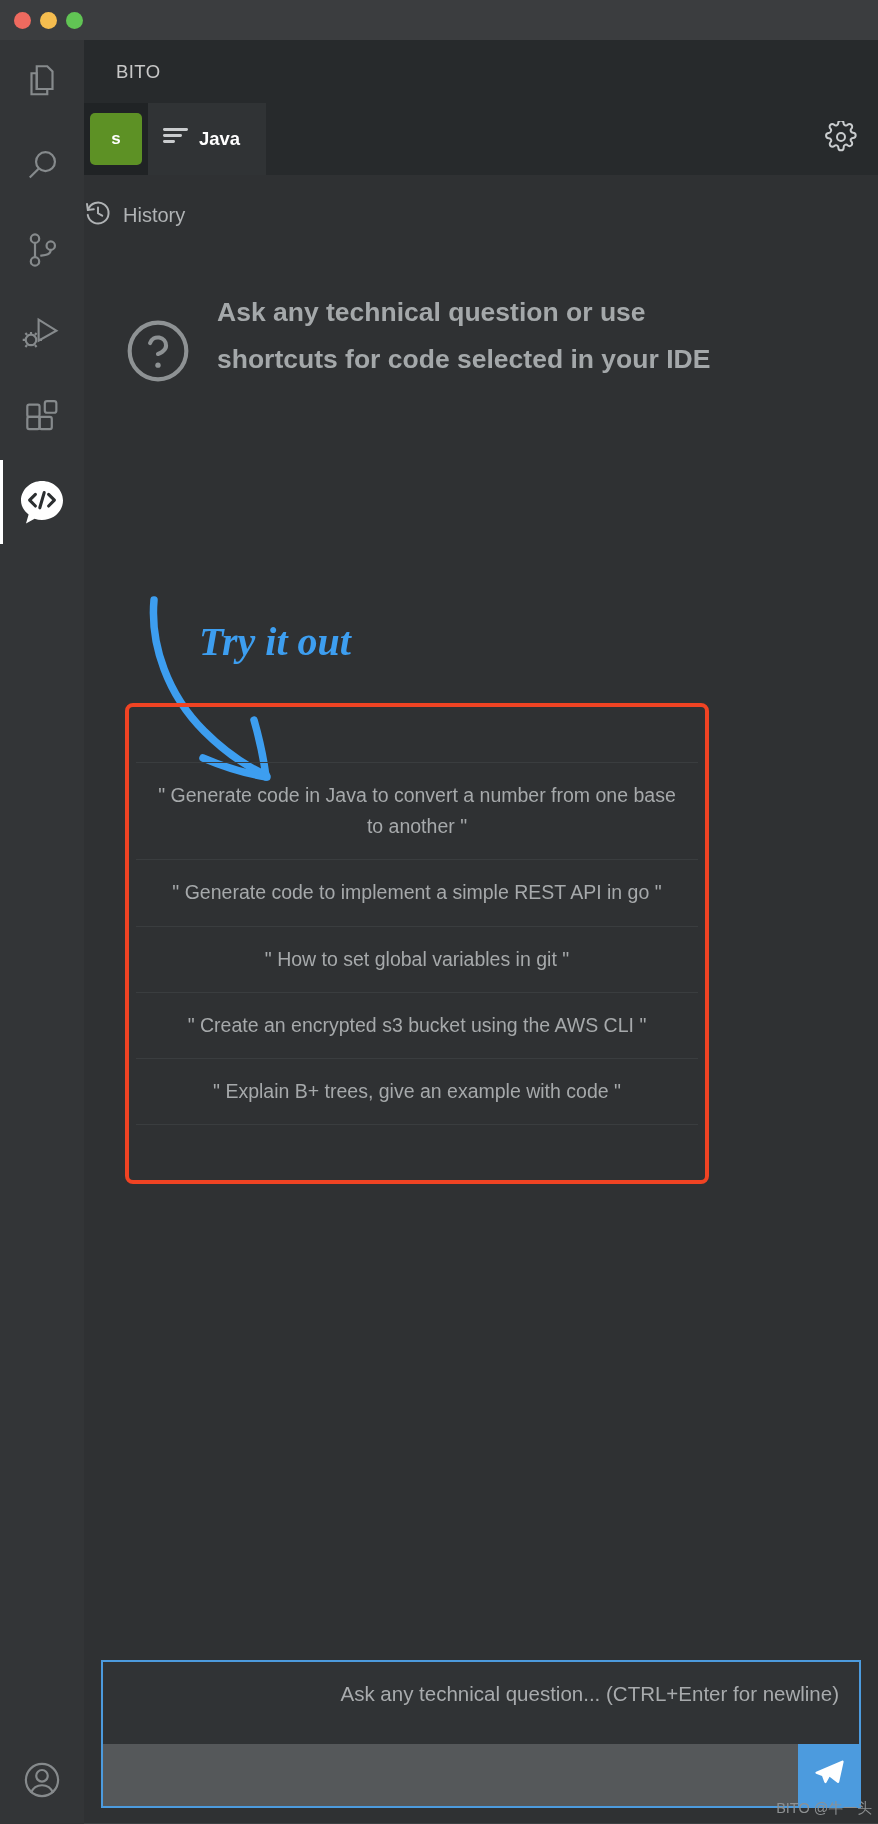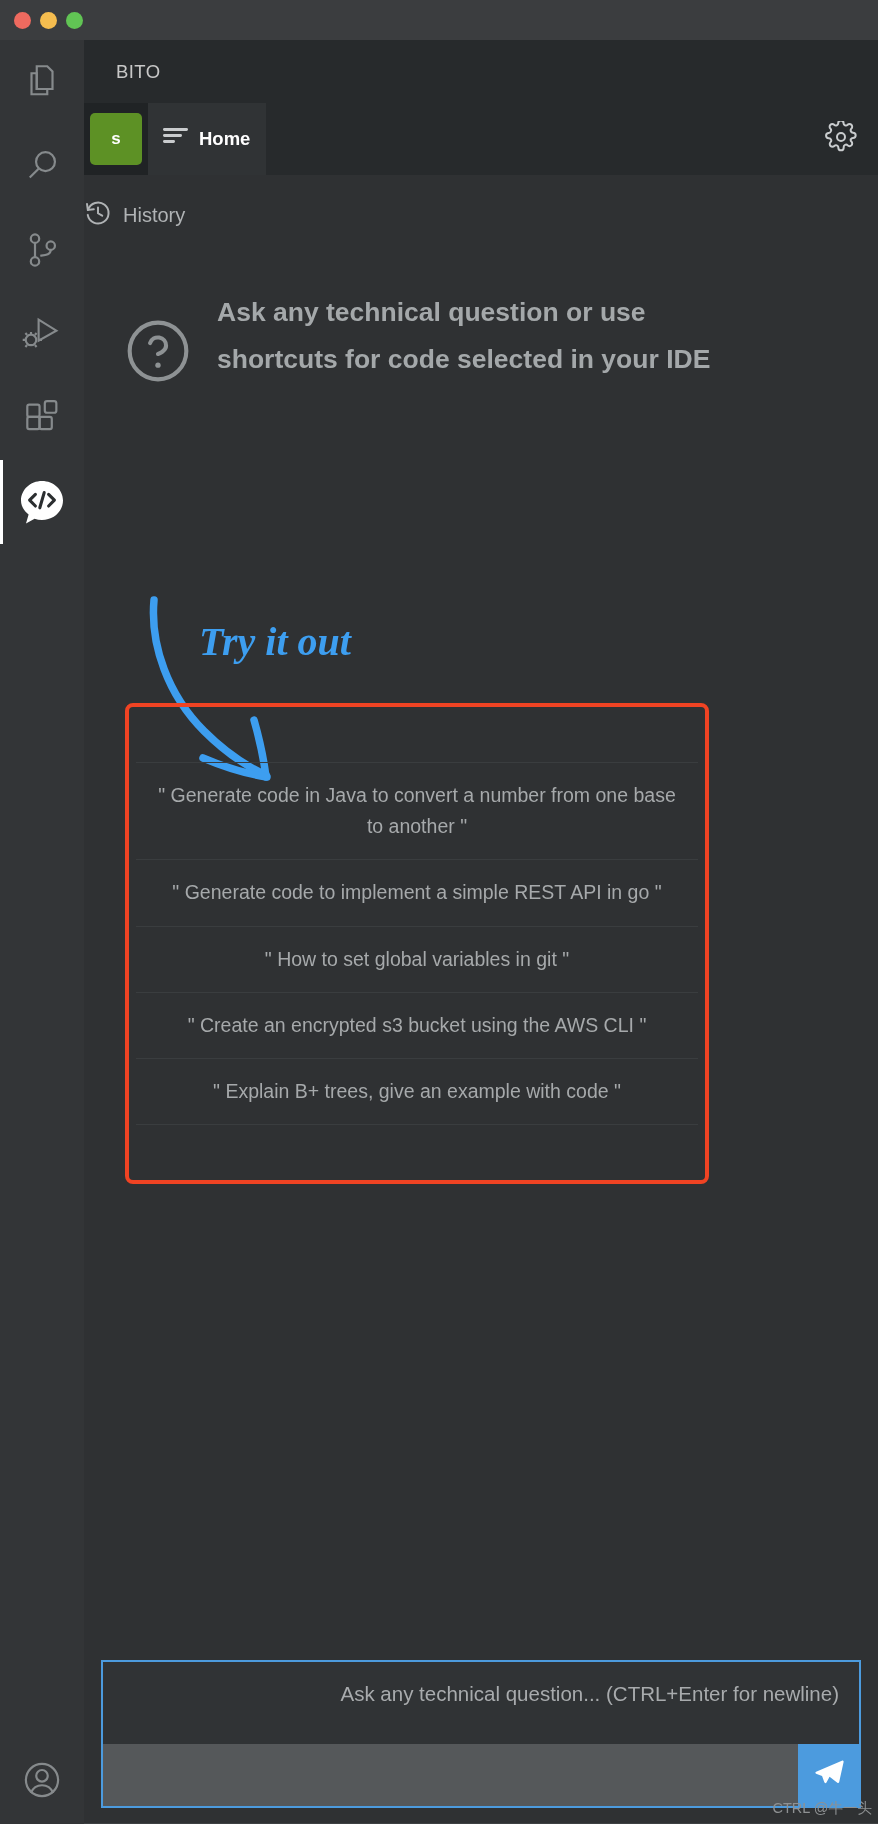--- a/index.html
+++ b/index.html
@@ -376,21 +376,21 @@
         <div class="avatar">s</div>
       </div>
       <div class="tab">
         <span class="tab-icon">
           <svg width="25" height="19" viewBox="0 0 25 19">
             <rect x="0" y="1" width="25" height="3" rx="1.4" fill="#c9ccce"></rect>
             <rect x="0" y="7" width="19" height="3" rx="1.4" fill="#c9ccce"></rect>
             <rect x="0" y="13" width="12" height="3" rx="1.4" fill="#c9ccce"></rect>
           </svg>
         </span>
-        <span>Home</span>
+        <span>Java</span>
       </div>
       <div class="tabrow-spacer"></div>
       <div class="gear-cell">
         <span>
           <svg width="32" height="32" viewBox="0 0 24 24" fill="none" stroke="#c9ccce" stroke-width="1.5">
             <circle cx="12" cy="12" r="3"></circle>
             <path d="M19.4 13.5a1.7 1.7 0 0 0 .34 1.87l.06.06a2 2 0 1 1-2.83 2.83l-.06-.06a1.7 1.7 0 0 0-1.87-.34 1.7 1.7 0 0 0-1.03 1.56V20a2 2 0 1 1-4 0v-.09A1.7 1.7 0 0 0 8.9 18.3a1.7 1.7 0 0 0-1.87.34l-.06.06a2 2 0 1 1-2.83-2.83l.06-.06a1.7 1.7 0 0 0 .34-1.87 1.7 1.7 0 0 0-1.56-1.03H2.8a2 2 0 1 1 0-4h.09A1.7 1.7 0 0 0 4.45 7.6a1.7 1.7 0 0 0-.34-1.87l-.06-.06a2 2 0 1 1 2.83-2.83l.06.06a1.7 1.7 0 0 0 1.87.34h.08A1.7 1.7 0 0 0 9.92 1.7V1.6a2 2 0 1 1 4 0v.09a1.7 1.7 0 0 0 1.03 1.56h.08a1.7 1.7 0 0 0 1.87-.34l.06-.06a2 2 0 1 1 2.83 2.83l-.06.06a1.7 1.7 0 0 0-.34 1.87v.08a1.7 1.7 0 0 0 1.56 1.03H21a2 2 0 1 1 0 4h-.09a1.7 1.7 0 0 0-1.51 1.03Z"></path>
           </svg>
         </span>
       </div>
@@ -445,17 +445,17 @@
           <div class="send-btn">
             <span>
               <svg width="34" height="34" viewBox="0 0 24 24">
                 <path d="M21.5 3.2 2.9 11.1c-.7.3-.7 1.3 0 1.5l4.2 1.5 1.6 4.5c.2.7 1.2.8 1.5.1l2.2-4 5.5 4.1c.5.4 1.2.1 1.3-.5l3.1-14c.2-.7-.5-1.3-1.1-1.1z" fill="#ffffff"></path>
               </svg>
             </span>
           </div>
         </div>
       </div>
 
-      <div class="watermark">CTRL @牛一头</div>
+      <div class="watermark">BITO @牛一头</div>
       <div class="bottom-rule"></div>
     </div>
   </div>
 </div>
 
 </body></html>

